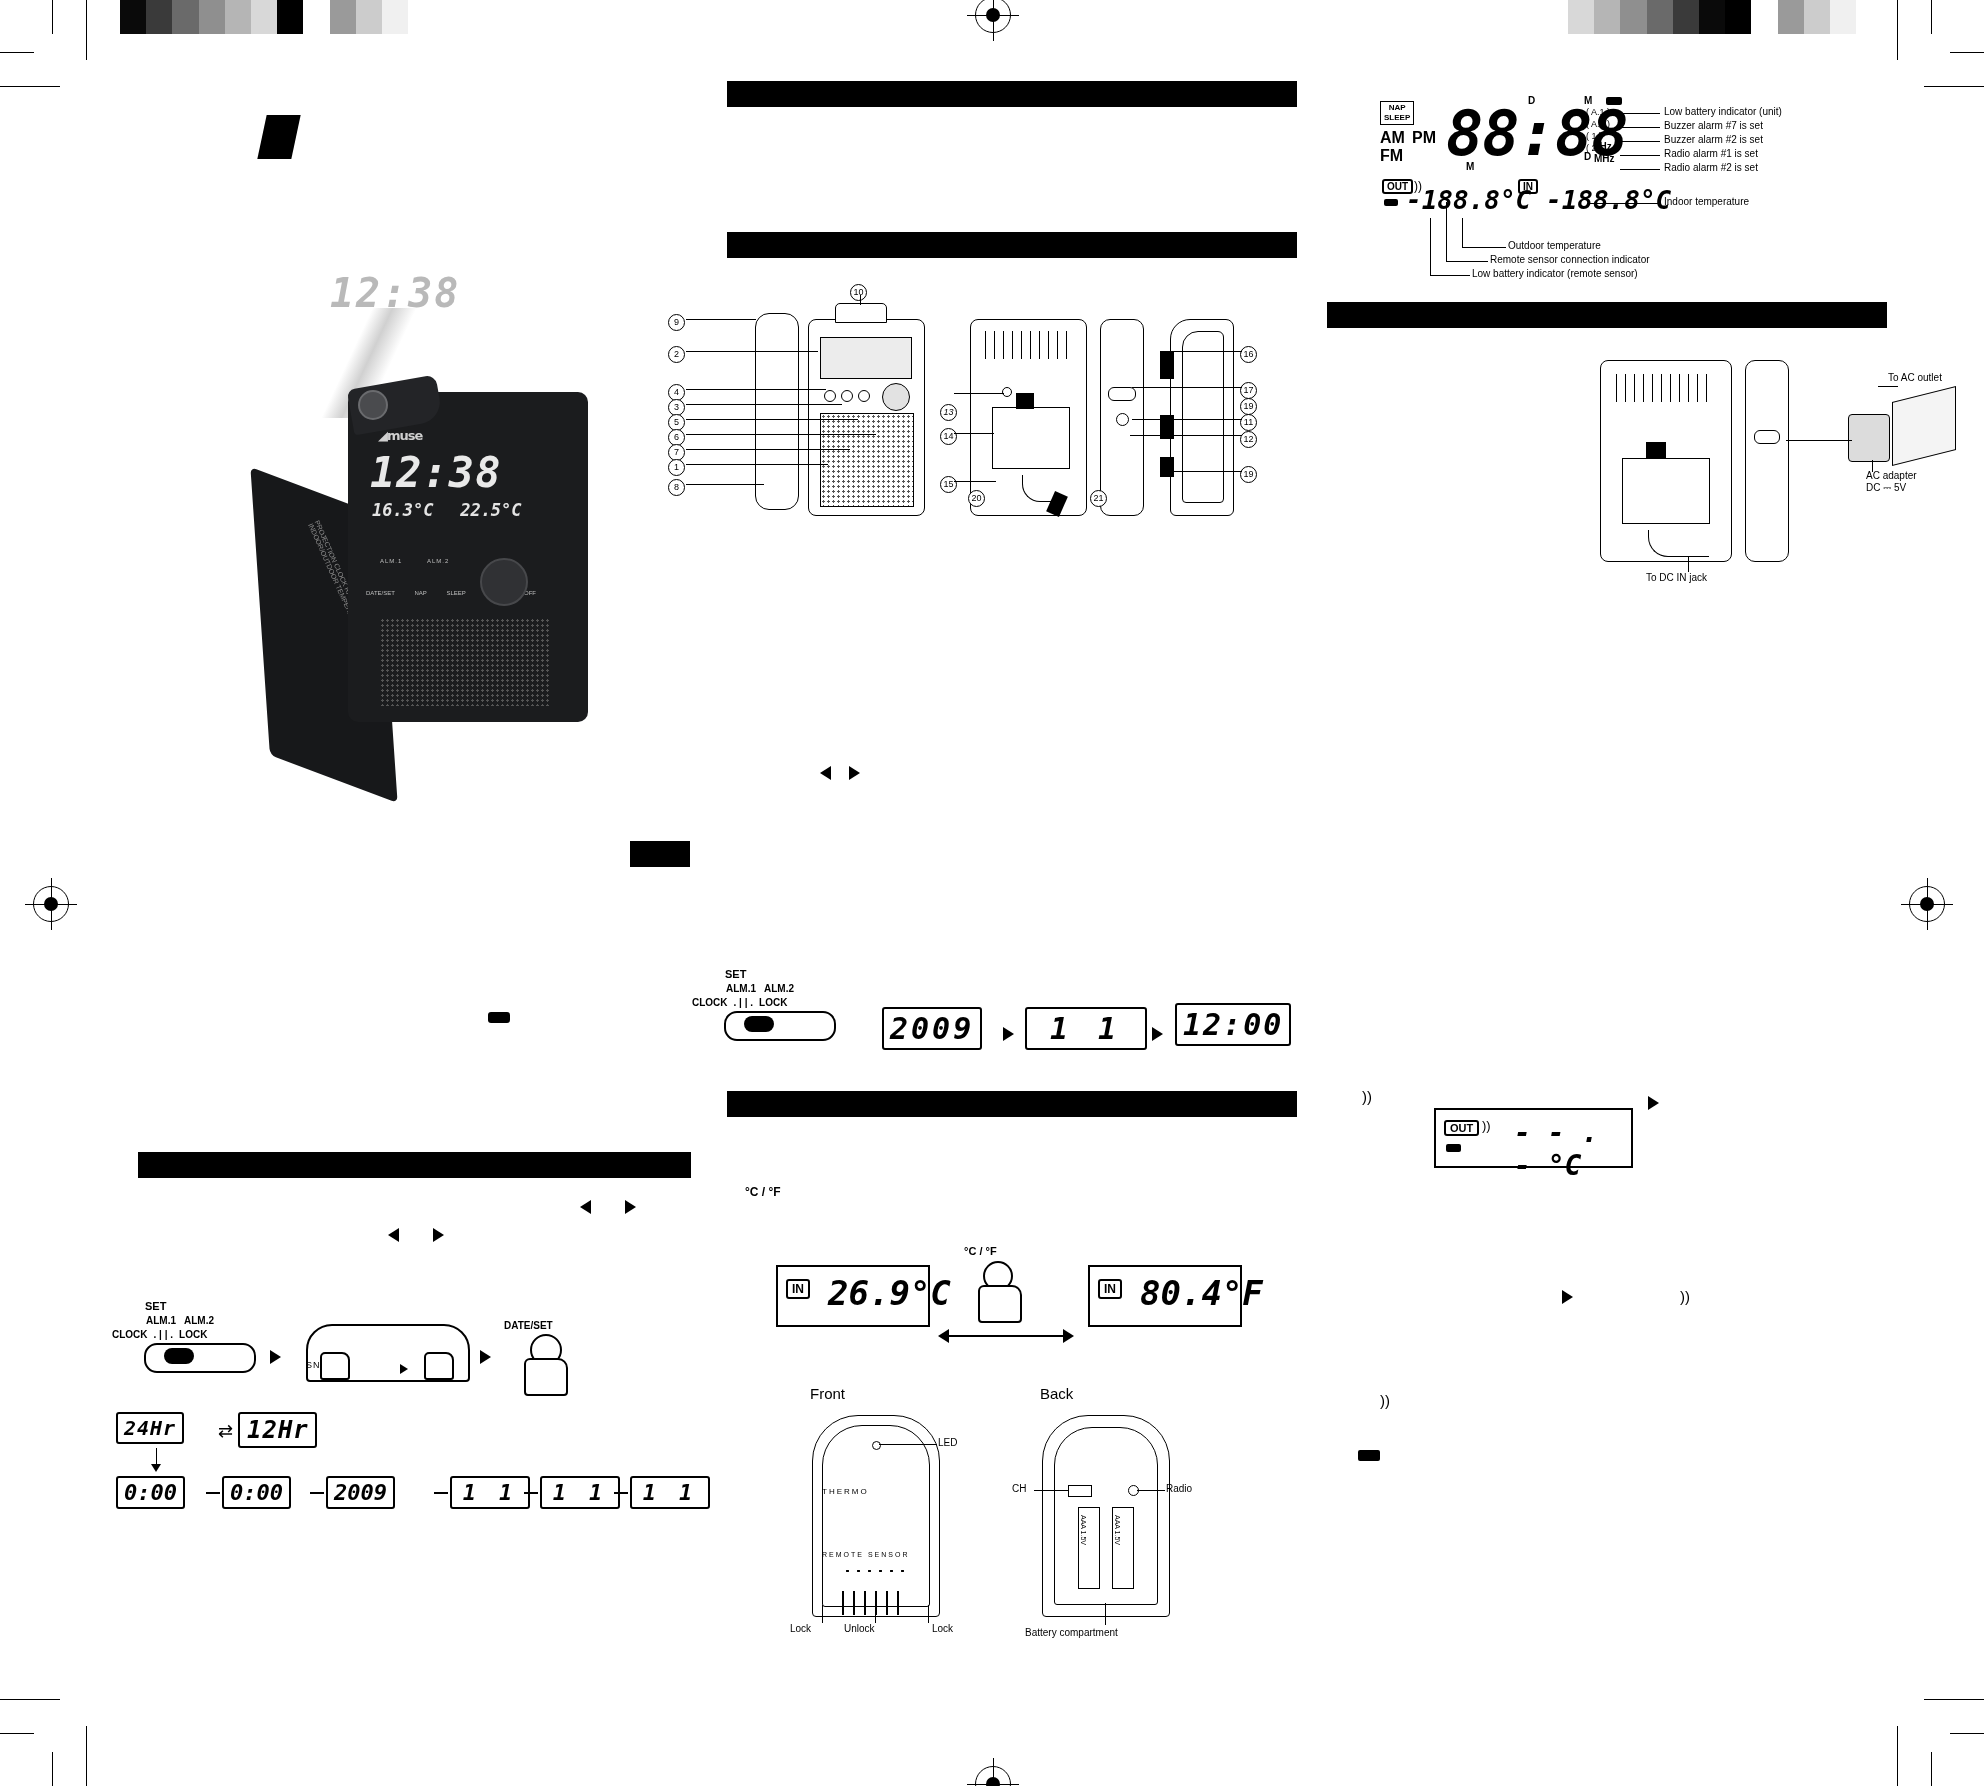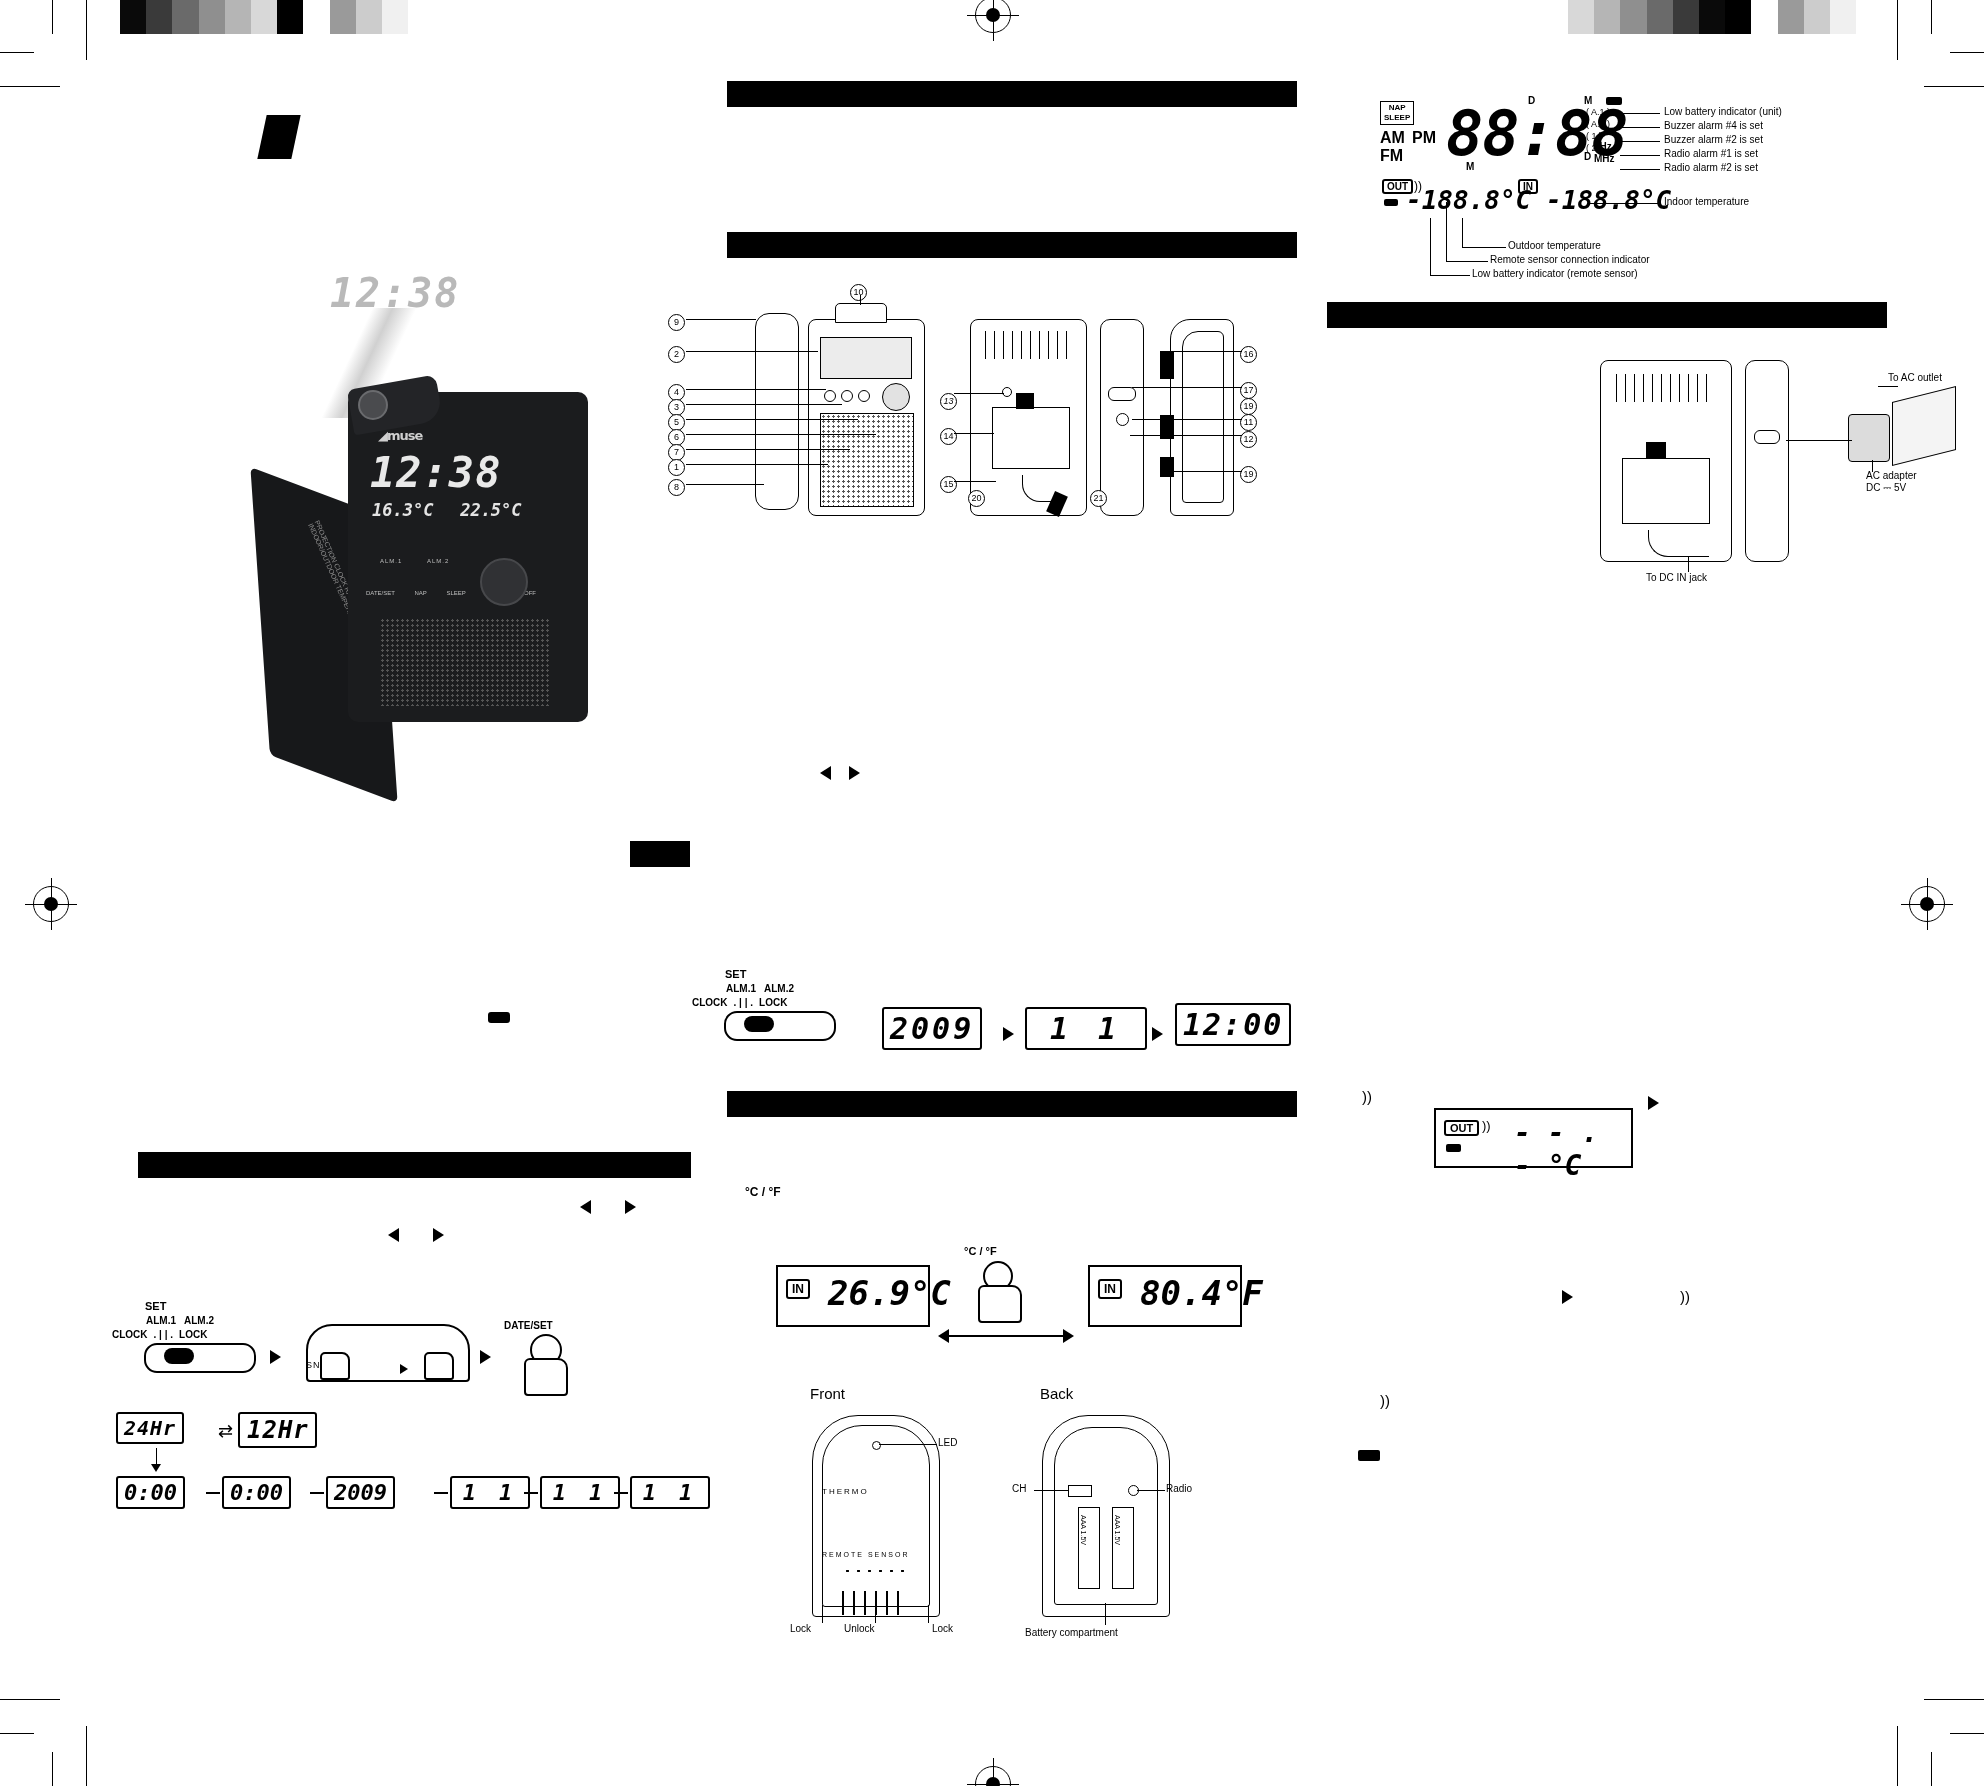--- a/index.html
+++ b/index.html
@@ -199,21 +199,21 @@
 
   <div class="abs" style="left:150px;top:-14px;"><span class="circnum">10</span></div>
 
   <div class="abs" style="left:540px;top:48px;"><span class="circnum">16</span></div>
   <div class="abs" style="left:540px;top:84px;"><span class="circnum">17</span></div>
   <div class="abs" style="left:540px;top:100px;"><span class="circnum">19</span></div>
   <div class="abs" style="left:540px;top:116px;"><span class="circnum">11</span></div>
   <div class="abs" style="left:540px;top:133px;"><span class="circnum">12</span></div>
   <div class="abs" style="left:540px;top:168px;"><span class="circnum">19</span></div>
 
-  <div class="abs" style="left:240px;top:95px;font-style:italic;"><span class="circnum">13</span></div>
+  <div class="abs" style="left:240px;top:106px;font-style:italic;"><span class="circnum">13</span></div>
   <div class="abs" style="left:240px;top:130px;"><span class="circnum">14</span></div>
   <div class="abs" style="left:240px;top:178px;"><span class="circnum">15</span></div>
   <div class="abs" style="left:268px;top:192px;"><span class="circnum">20</span></div>
   <div class="abs" style="left:390px;top:192px;"><span class="circnum">21</span></div>
 
   <div class="lead" style="left:-14px;top:24px;width:70px;"></div>
   <div class="lead" style="left:-14px;top:56px;width:132px;"></div>
   <div class="lead" style="left:-14px;top:94px;width:140px;"></div>
   <div class="lead" style="left:-14px;top:109px;width:156px;"></div>
   <div class="lead" style="left:-14px;top:124px;width:172px;"></div>
@@ -367,21 +367,21 @@
   <div class="abs" style="left:168px;top:90px;">
     <span class="seg-digit" style="font-size:26px;font-style:italic;">-188.8°C</span>
   </div>
 </div>
 
 <div class="abs" style="left:1620px;top:105px;width:360px;height:160px;">
   <div class="lead" style="left:0;top:8px;width:40px;"></div>
   <div class="callout" style="left:44px;top:1px;">Low battery indicator (unit)</div>
 
   <div class="lead" style="left:0;top:22px;width:40px;"></div>
-  <div class="callout" style="left:44px;top:15px;">Buzzer  alarm #4 is set</div>
+  <div class="callout" style="left:44px;top:15px;">Buzzer  alarm #7 is set</div>
 
   <div class="lead" style="left:0;top:36px;width:40px;"></div>
   <div class="callout" style="left:44px;top:29px;">Buzzer  alarm #2 is set</div>
 
   <div class="lead" style="left:0;top:50px;width:40px;"></div>
   <div class="callout" style="left:44px;top:43px;">Radio alarm #1 is set</div>
 
   <div class="lead" style="left:0;top:64px;width:40px;"></div>
   <div class="callout" style="left:44px;top:57px;">Radio alarm #2 is set</div>
 

